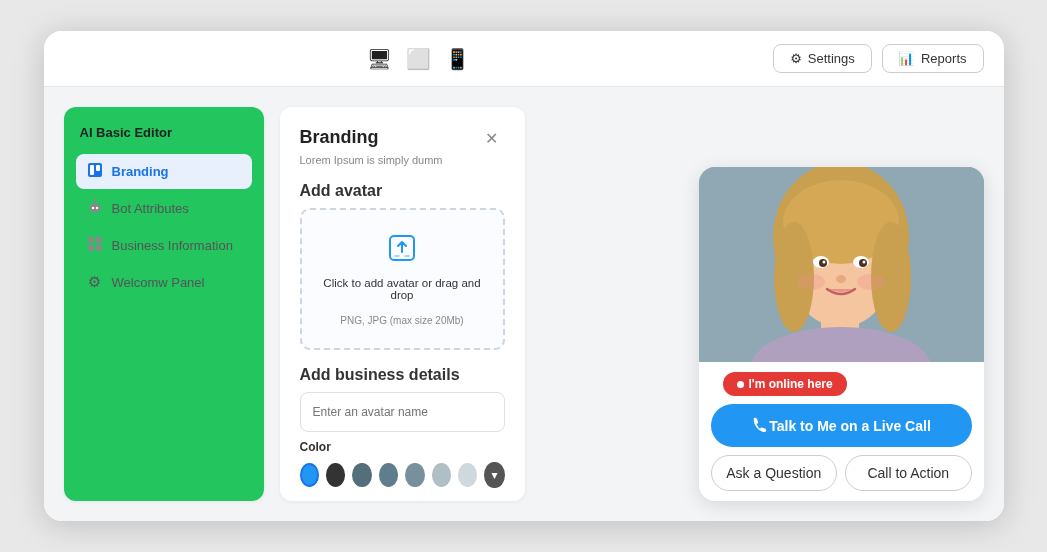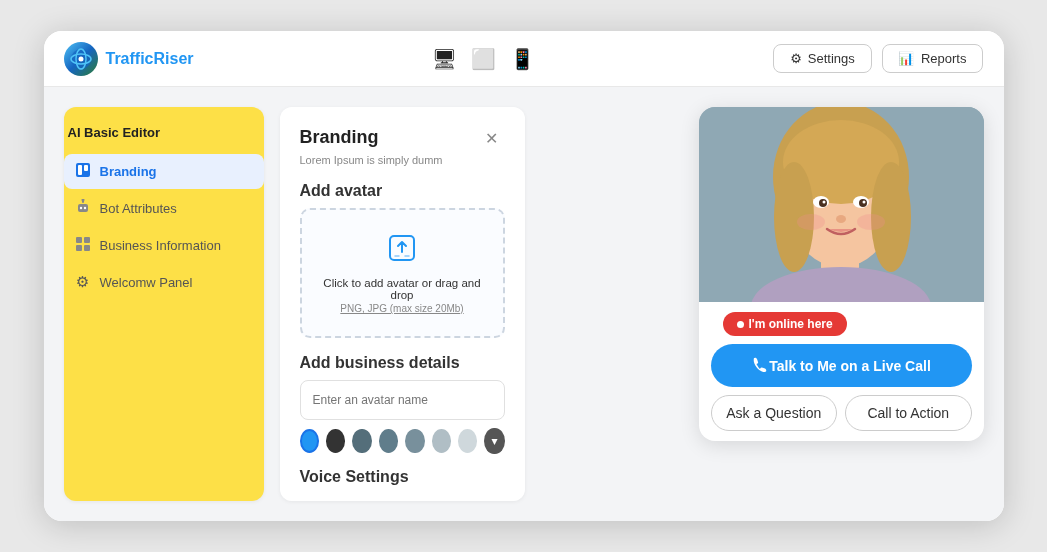--- a/index.html
+++ b/index.html
@@ -87,23 +87,23 @@
     .main-content {
       display: flex;
       flex: 1;
       overflow: hidden;
       background: #f3f4f6;
       padding: 20px;
       gap: 16px;
     }
     
     .left-panel {
-      background: #fde047;
+      background: #22c55e;
       border-radius: 12px;
-      padding: 18px 0;
+      padding: 18px 12px;
       width: 200px;
       flex-shrink: 0;
       box-shadow: 0 1px 4px rgba(0,0,0,0.06);
     }
     .panel-title {
       font-size: 13px;
       font-weight: 700;
       color: #222;
       margin-bottom: 14px;
       padding-left: 4px;
@@ -186,22 +186,21 @@
       margin-bottom: 6px;
     }
     .dropzone-text {
       font-size: 11.5px;
       color: #333;
       font-weight: 500;
     }
     .dropzone-hint {
       font-size: 10px;
       color: #888;
-      margin-top: 2px;
-      text-decoration: underline;
+      margin-top: 14px;
     }
     .input-field {
       width: 100%;
       border: 1.5px solid #e0e0e0;
       border-radius: 8px;
       padding: 12px 12px;
       font-size: 12px;
       color: #888;
       outline: none;
       margin-bottom: 8px;
@@ -240,20 +239,21 @@
     }
     .voice-section {
       margin-top: 14px;
     }
     
     .right-panel {
       flex: 1;
       display: flex;
       flex-direction: column;
       align-items: flex-end;
+      justify-content: flex-end;
     }
     .bot-preview-card {
       background: #fff;
       border-radius: 16px;
       overflow: hidden;
       width: 285px;
       box-shadow: 0 4px 20px rgba(0,0,0,0.12);
     }
     .bot-avatar-img {
       width: 100%;
@@ -323,33 +323,20 @@
       padding: 4px 14px 10px 14px;
       line-height: 1.5;
     }
   </style>
 </head>
 <body>
 
 <div class="app-window">
 
   <div class="header">
-    <div class="logo-area">
-      <div class="logo-icon">
-        <svg width="22" height="22" viewBox="0 0 22 22">
-          <circle cx="11" cy="11" r="10" fill="#1565c0" opacity="0.7"></circle>
-          <ellipse cx="11" cy="11" rx="10" ry="5" fill="none" stroke="#4fc3f7" stroke-width="1.5"></ellipse>
-          <ellipse cx="11" cy="11" rx="5" ry="10" fill="none" stroke="#4fc3f7" stroke-width="1.5"></ellipse>
-          <circle cx="11" cy="11" r="2.5" fill="#fff"></circle>
-        </svg>
-      </div>
-      <span class="logo-text">
-        <span>Traffic</span><span style="color:#2196f3">Riser</span>
-      </span>
-    </div>
     <div class="device-icons">
       <span class="device-icon active">🖥</span>
       <span class="device-icon">⬜</span>
       <span class="device-icon">📱</span>
     </div>
     <div class="header-actions">
       <button class="btn-outline">
         <span>⚙</span>
         <span>Settings</span>
       </button>
@@ -423,20 +410,21 @@
             <path d="M9 24 h4 m6 0 h4" stroke="#2196f3" stroke-width="1.5" stroke-linecap="round" opacity="0.5"></path>
           </svg>
         </div>
         <div class="dropzone-text">Click to add avatar or drag and drop</div>
         <div class="dropzone-hint">PNG, JPG (max size 20Mb)</div>
       </div>
 
       <div class="section-label">Add business details</div>
       <input class="input-field" type="text" placeholder="Enter an avatar name" style="">
 
+      <div class="color-section-label">Color</div>
       <div class="color-row">
         <div class="color-dot selected" style="background:#2196f3;"></div>
         <div class="color-dot" style="background:#333;"></div>
         <div class="color-dot" style="background:#546e7a;"></div>
         <div class="color-dot" style="background:#607d8b;"></div>
         <div class="color-dot" style="background:#78909c;"></div>
         <div class="color-dot" style="background:#b0bec5;"></div>
         <div class="color-dot" style="background:#cfd8dc;"></div>
         <button class="color-dropdown-btn">▾</button>
       </div>

